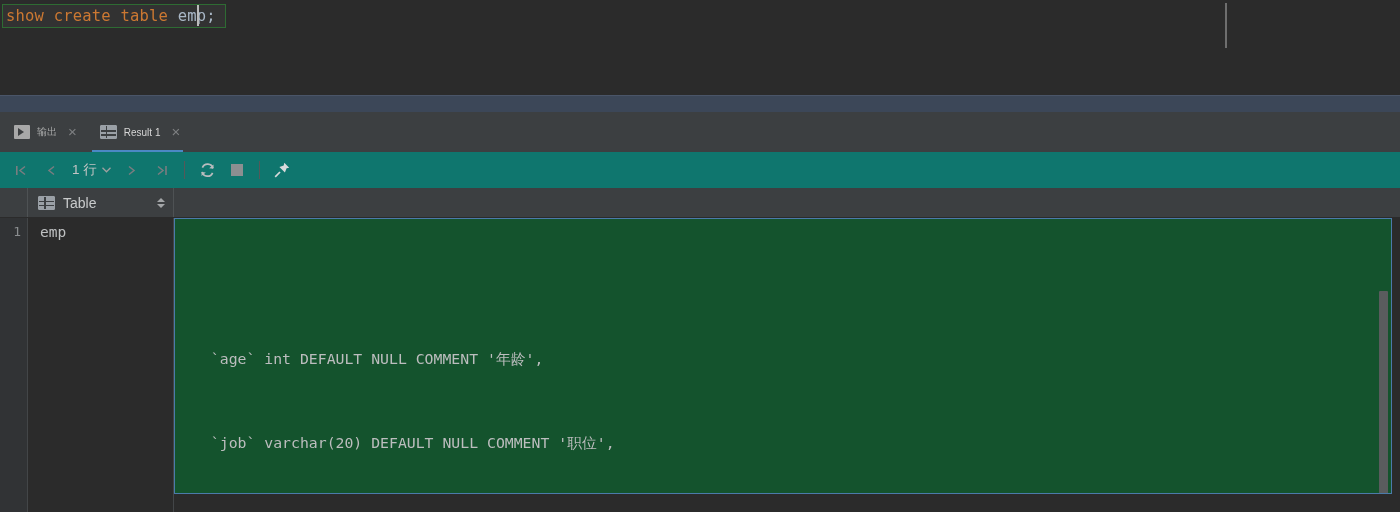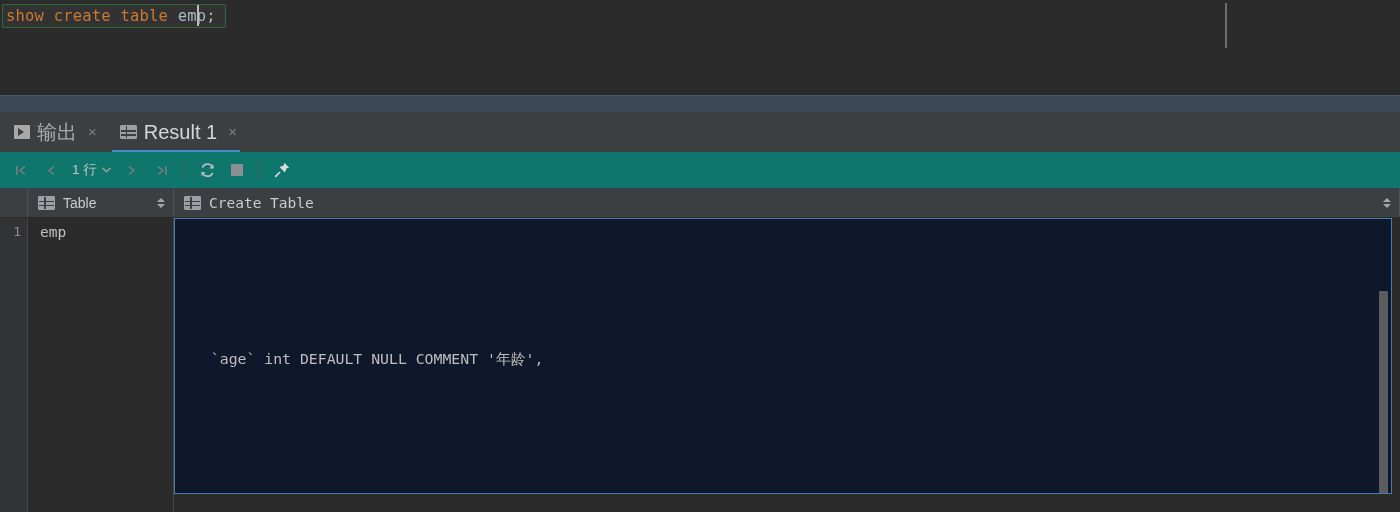--- a/index.html
+++ b/index.html
@@ -57,21 +57,21 @@
     position: absolute; left: 0; top: 0; width: 1400px; height: 40px;
     background: #3C3F41;
     display: flex; align-items: center;
   }
   .tab {
     position: relative; height: 40px;
     display: flex; align-items: center; gap: 7px;
     padding: 0 9px 0 14px;
     cursor: default;
   }
-  .tab .tab-label { font-size: 20px; color: #A9AAAA; }
+  .tab .tab-label { font-size: 10px; color: #A9AAAA; }
   .tab.active .tab-label { color: #D6D6D6; }
   .tab .tab-close {
     font-size: 15px; color: #7E8082; line-height: 1;
     padding-left: 4px; margin-top: -1px;
   }
   .tab.active::after {
     content: ""; position: absolute; left: 6px; right: 6px; bottom: 0;
     height: 2.5px; background: #4B88C4;
   }
 
@@ -173,21 +173,21 @@
   .cell-table {
     width: 146px; flex: none; background: #2B2B2B;
     color: #BFC1C2; font-size: 14.5px;
     font-family: "DejaVu Sans Mono", monospace;
     padding: 6px 0 0 12px;
     border-right: 1px solid #434648;
   }
   
   .cell-create {
     flex: 1; margin: 0 8px 18px 0; position: relative;
-    background: #0f172a; border: 1.5px solid #4B7BAA;
+    background: #14532d; border: 1.5px solid #4B7BAA;
     overflow: hidden;
     padding-left: 32px;
   }
   .cell-create-inner {
     position: absolute; left: 0; top: -14px; right: 0; bottom: 0;
     padding: 0 0 0 18px;
     font-family: "DejaVu Sans Mono", monospace;
     font-size: 14.8px; line-height: 28px; color: #BCBDBE;
     white-space: pre;
   }
@@ -298,42 +298,35 @@
     <div class="col-header">
       <div class="hdr-gutter"></div>
       <div class="hdr-cell col-table">
         <span class="ico-grid"></span>
         <span class="hdr-label">Table</span>
         <span class="sort-arrows">
           <span class="up"></span>
           <span class="dn"></span>
         </span>
       </div>
-      <div class="hdr-cell col-create">
-        <span class="ico-grid"></span>
-        <span class="hdr-label">Create Table</span>
-        <span class="sort-arrows">
-          <span class="up"></span>
-          <span class="dn"></span>
-        </span>
-      </div>
     </div>
 
     <div class="grid-body">
       <div class="row-gutter">
         <span>1</span>
       </div>
       <div class="cell-table">
         <span>emp</span>
       </div>
 
       <div class="cell-create">
         <div class="cell-create-inner">
           <span class="sql-line">&nbsp;</span>
           <span class="sql-line">  `age` int DEFAULT NULL COMMENT '年龄',</span>
+          <span class="sql-line">  `job` varchar(20) DEFAULT NULL COMMENT '职位',</span>
           
           
           
           
           
           
           
           
         </div>
         <div class="cell-scrollbar"></div>

